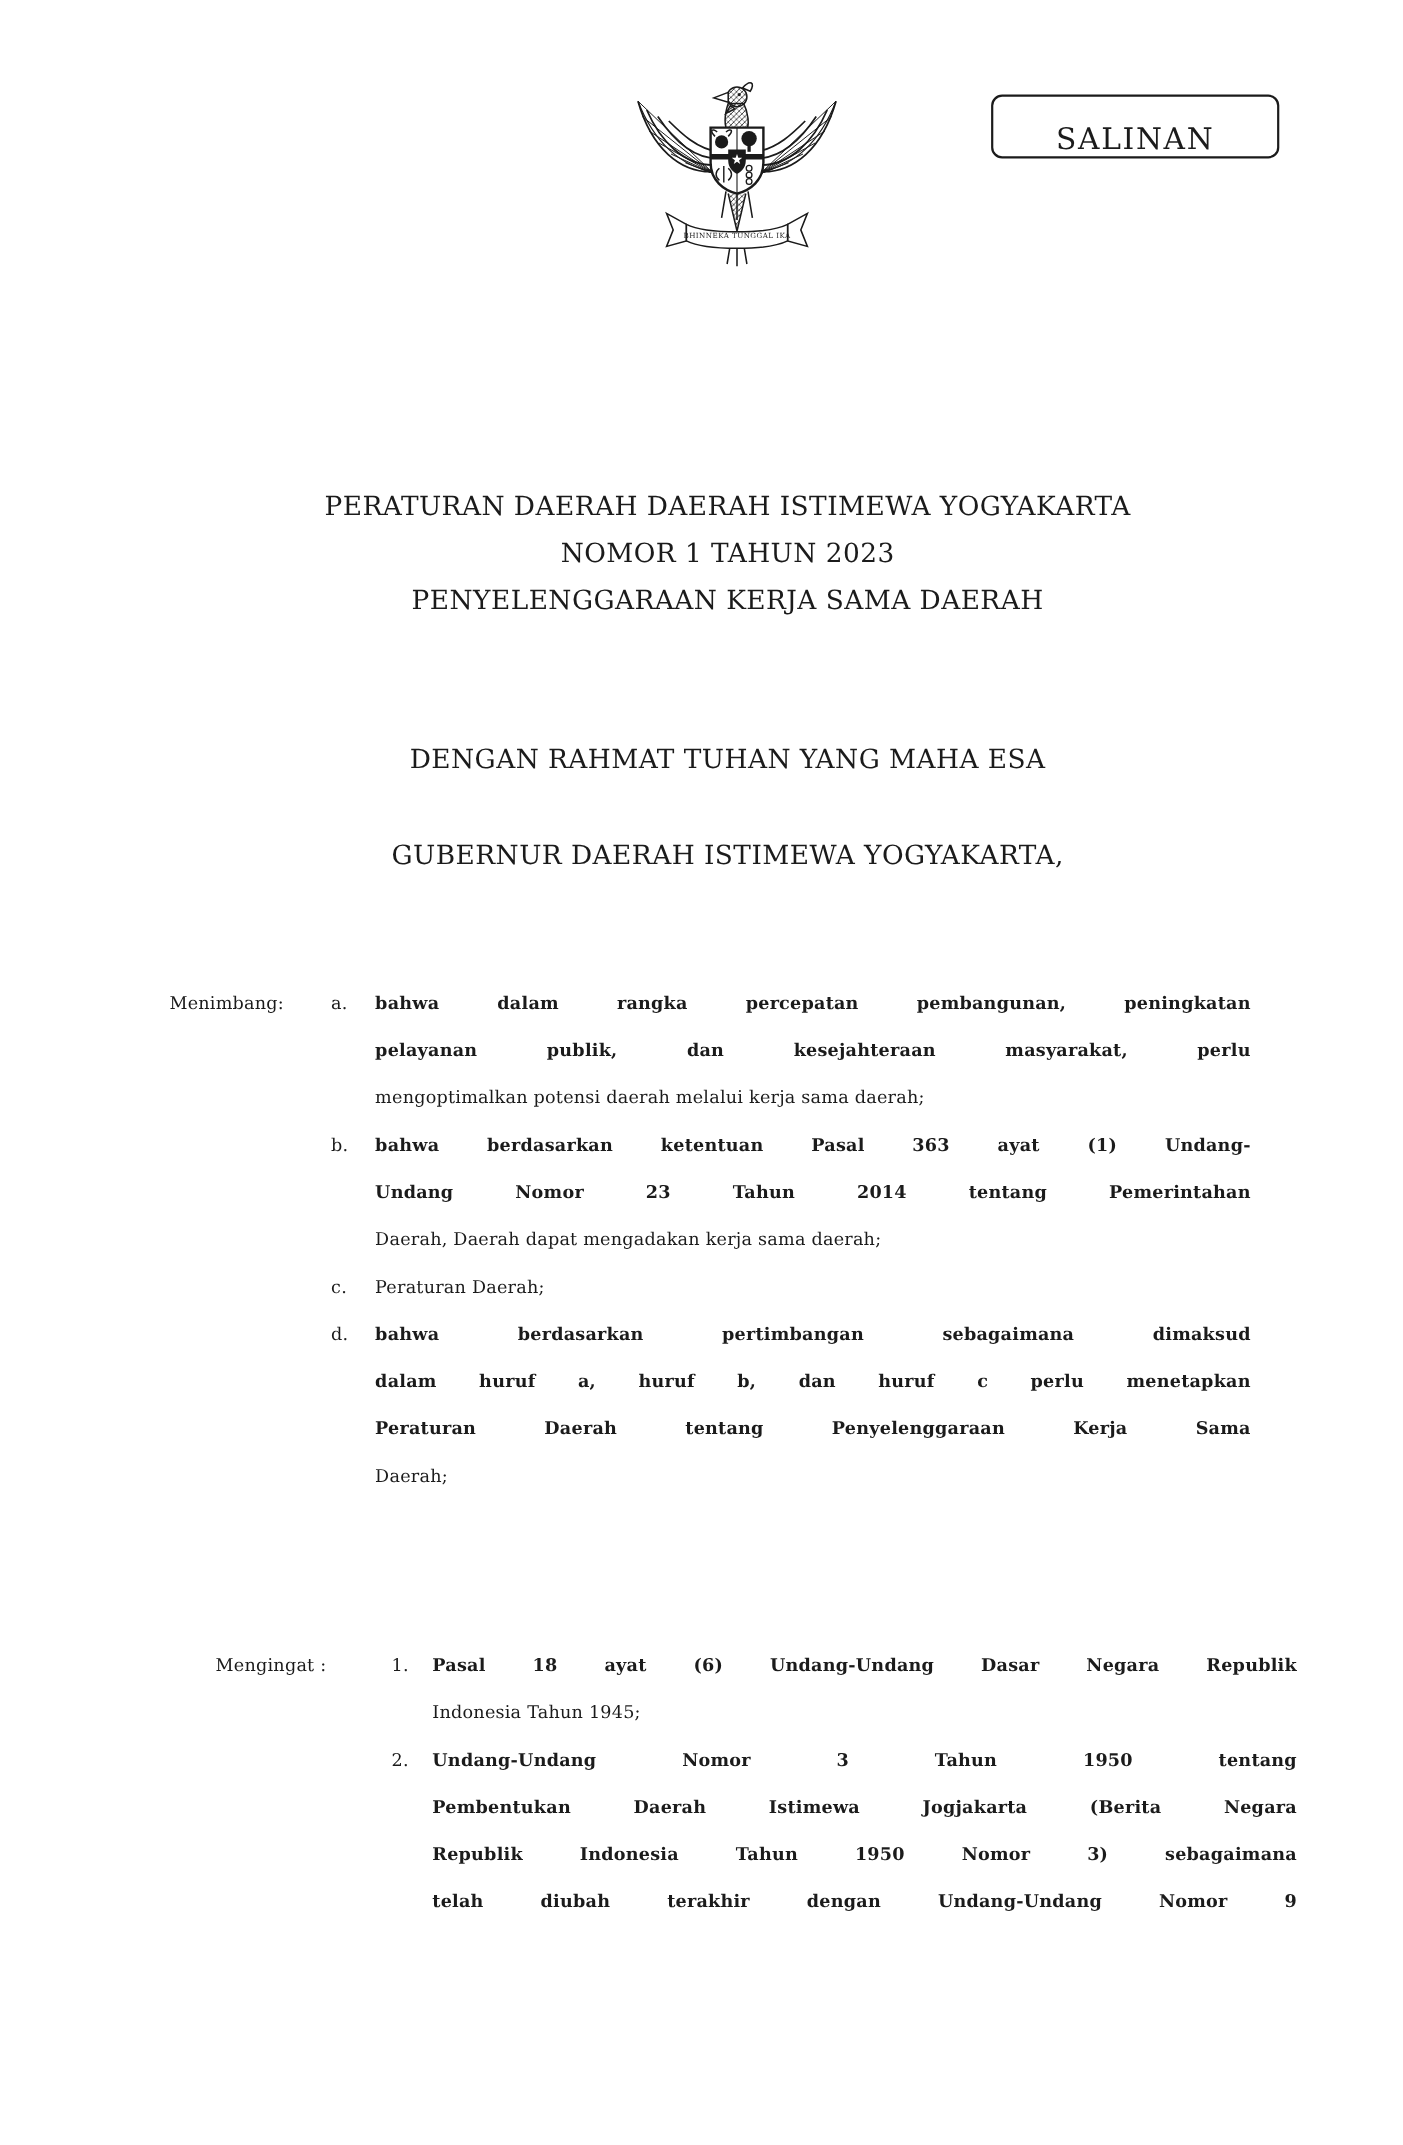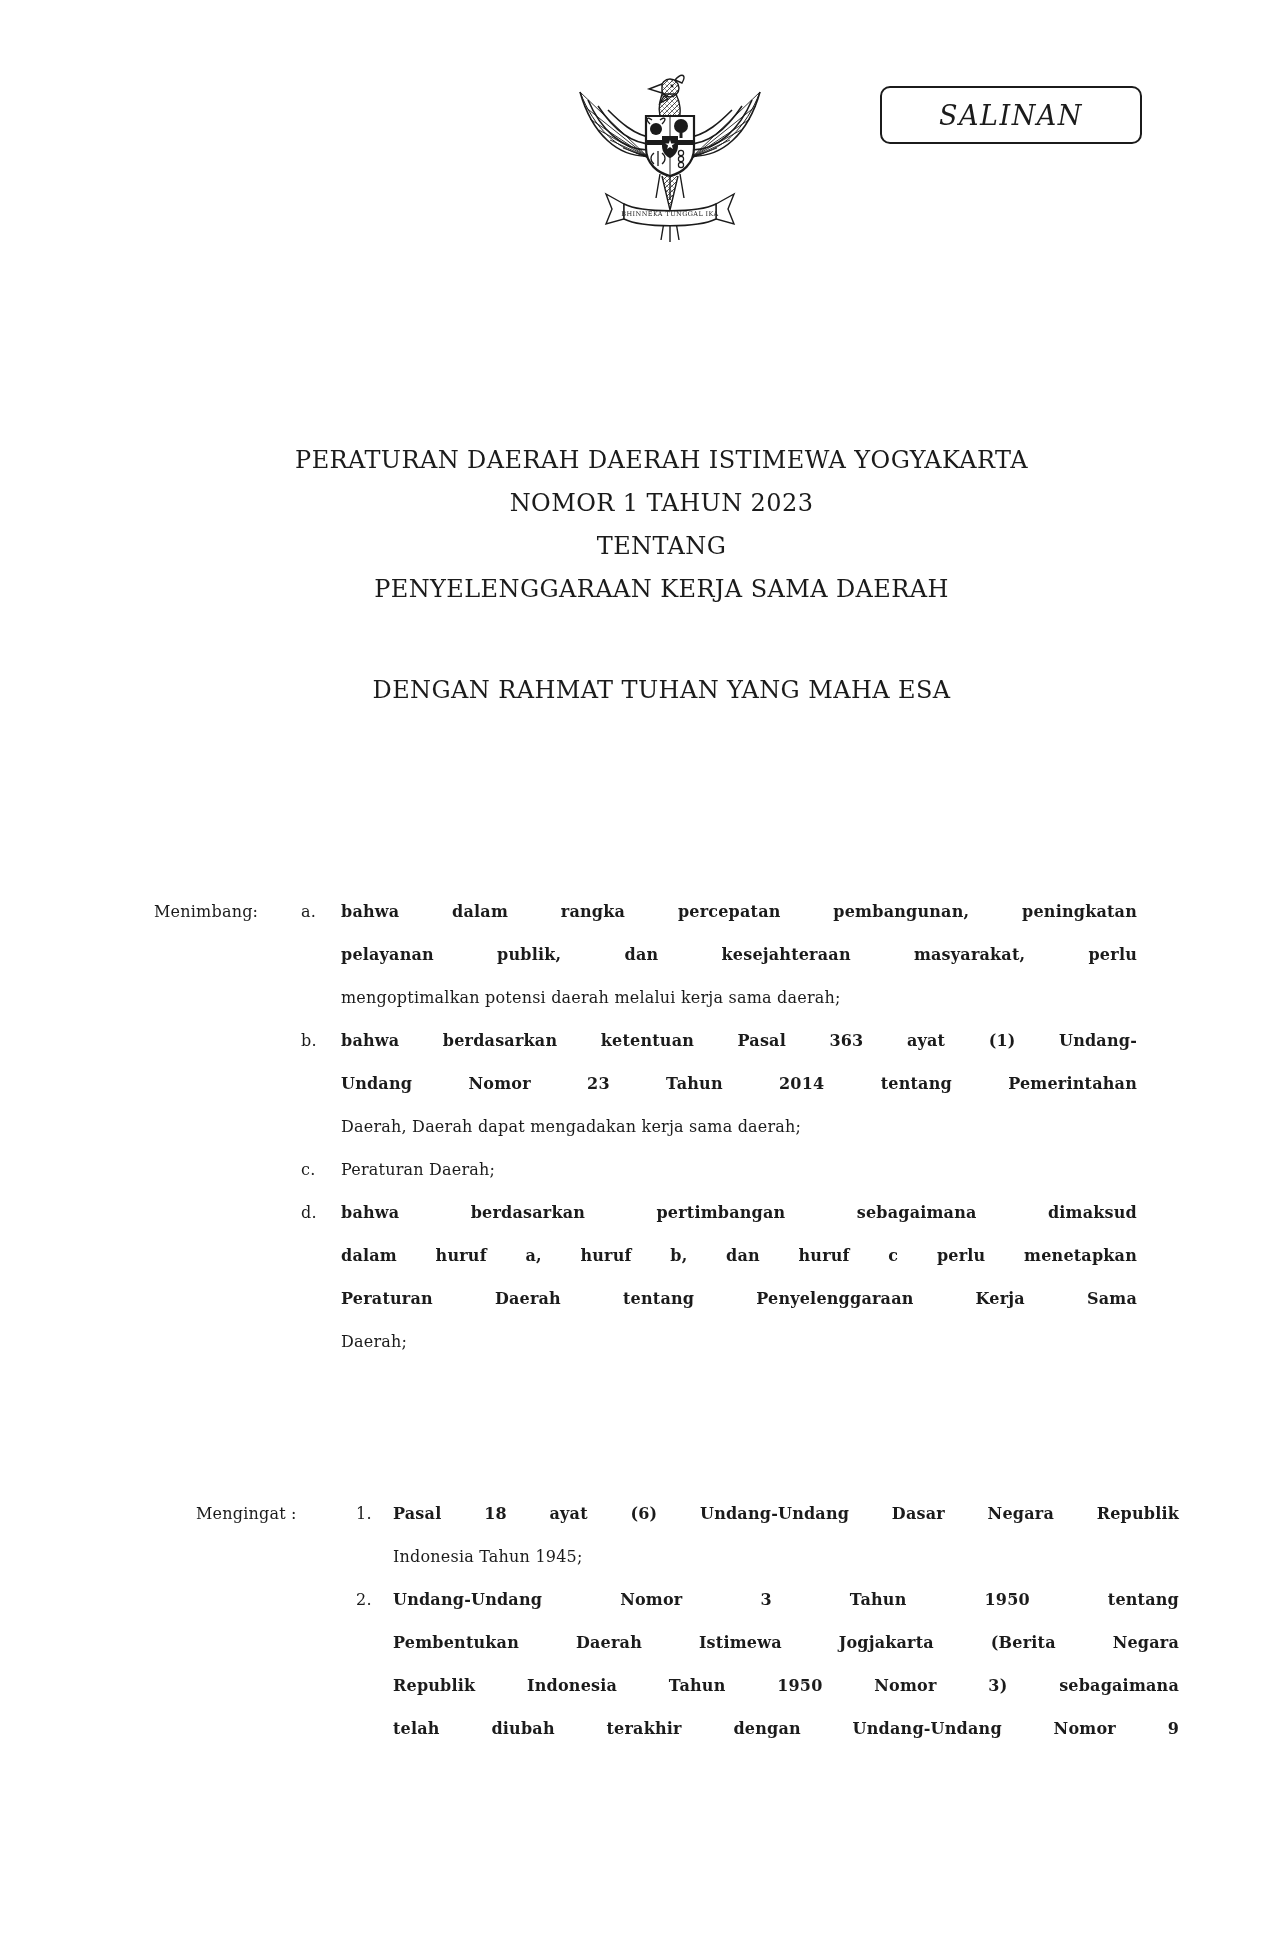--- a/index.html
+++ b/index.html
@@ -5,24 +5,24 @@
   html,body { margin:0; padding:0; background:#ffffff; }
   .page {
     position:relative; width:1275px; height:1950px; background:#fff;
     color:#1b1b1b; font-family:"DejaVu Serif","Liberation Serif",serif;
     overflow:hidden;
   }
   .abs { position:absolute; }
 
   
   .salinan-box {
-    left:880px; top:86px; width:258px; height:54px;
+    left:901px; top:86px; width:258px; height:54px;
     border:2.5px solid #1b1b1b; border-radius:10px;
-    display:flex; align-items:center; justify-content:center;
-    font-size:27px; letter-spacing:1.5px;font-style:italic;
+    display:flex; align-items:flex-end; justify-content:center;
+    font-size:27px; letter-spacing:1.5px;
   }
 
   
   .emblem { left:572px; top:66px; width:196px; height:184px; }
   .emblem svg { width:100%; height:100%; display:block; }
 
   
   .centered-line {
     left:170px; width:983px; text-align:center;
     font-size:24px; line-height:43px; letter-spacing:0.4px;
@@ -131,26 +131,26 @@
         <path d="M52,138 C70,147 126,147 144,138 L144,153 C126,162 70,162 52,153 Z" fill="#fff" stroke="#1b1b1b" stroke-width="1.4"></path>
         <text x="98" y="150" text-anchor="middle" font-size="6.5" letter-spacing="0.4" fill="#1b1b1b">BHINNEKA TUNGGAL IKA</text>
       </g>
     </svg>
   </div>
 
 
   <div class="abs centered-line title-block">
       <div>PERATURAN DAERAH DAERAH ISTIMEWA YOGYAKARTA</div>
       <div>NOMOR 1 TAHUN 2023</div>
-      <div>TENTANG</div>
       <div>PENYELENGGARAAN KERJA SAMA DAERAH</div>
     </div>
 
   <div class="abs centered-line invocation">DENGAN RAHMAT TUHAN YANG MAHA ESA</div>
 
+  <div class="abs centered-line enacting">GUBERNUR DAERAH ISTIMEWA YOGYAKARTA,</div>
 
   <section class="cons cons-a">
       <div class="cons-label">Menimbang:</div>
       <div class="cons-items">
         <div class="cons-item">
           <div class="cons-marker">a.</div>
           <div class="cons-text">
             <div class="tline just">bahwa dalam rangka percepatan pembangunan, peningkatan</div>
             <div class="tline just">pelayanan publik, dan kesejahteraan masyarakat, perlu</div>
             <div class="tline last">mengoptimalkan potensi daerah melalui kerja sama daerah;</div>

